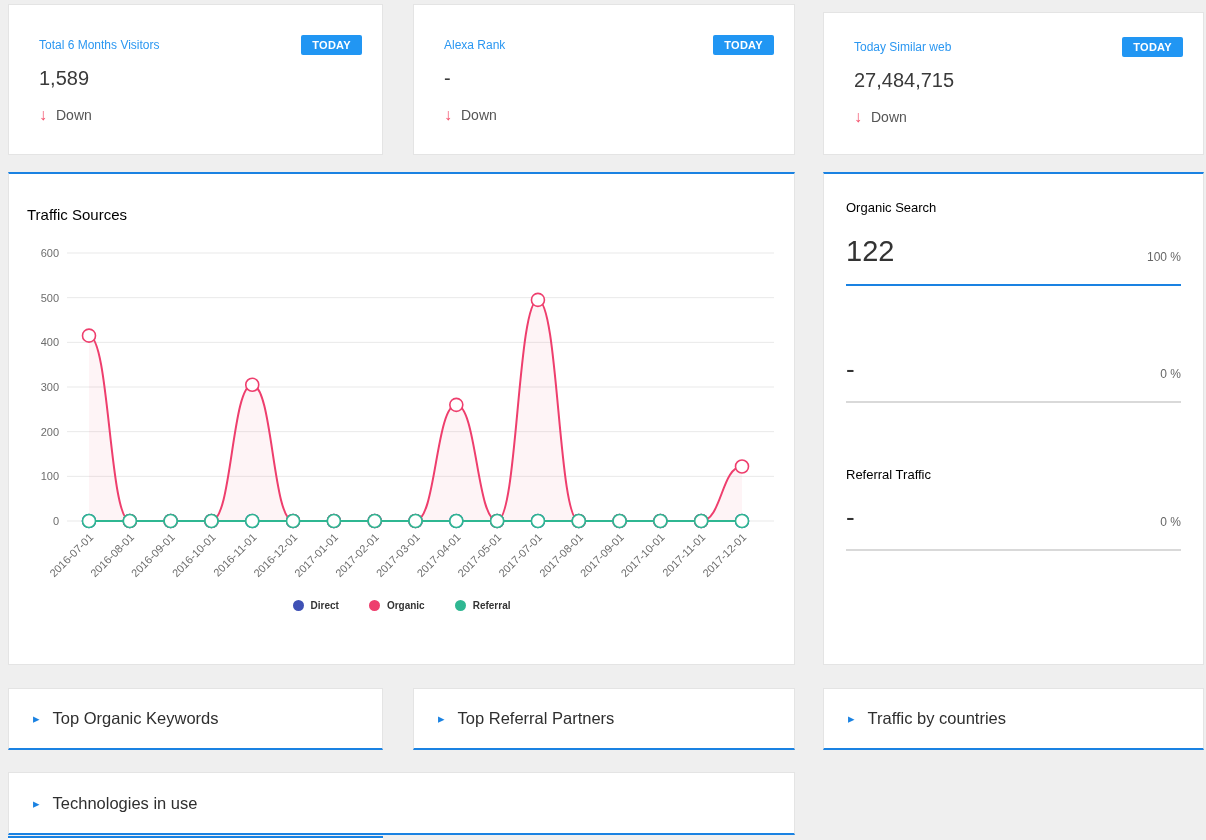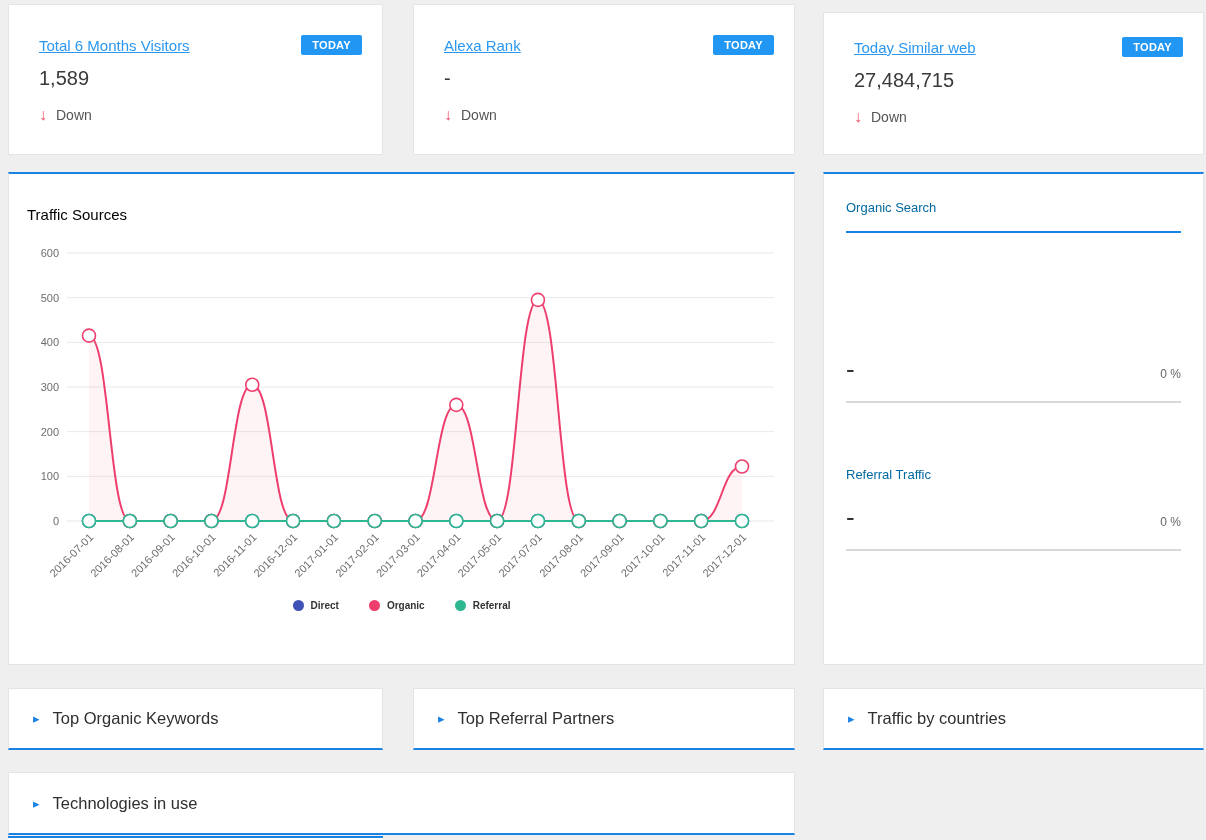--- a/index.html
+++ b/index.html
@@ -3,38 +3,38 @@
 <meta charset="utf-8">
 <style>
   html,body{margin:0;padding:0;background:#efefef;}
   .page{position:relative;width:1206px;height:840px;background:#efefef;font-family:"Liberation Sans",sans-serif;overflow:hidden;}
   .card{position:absolute;background:#ffffff;border:1px solid #e4e4e4;box-sizing:border-box;}
   .blue-top{border-top:2px solid #1a82e2;}
   .blue-bottom{border-bottom:2px solid #1a82e2;}
 
   
   .stat-head{display:flex;justify-content:space-between;align-items:center;margin:30px 20px 0 30px;}
-  .stat-title{font-size:15px;color:#2b97f1;text-decoration:underline;}
+  .stat-title{font-size:12px;color:#2b97f1;}
   .badge{font-size:11px;font-weight:bold;color:#ffffff;padding:4px 11px;border-radius:2px;letter-spacing:.3px;}
   .stat-value{margin:12px 30px 0;font-size:20px;color:#3a3a3a;}
   .stat-trend{margin:16px 30px 0;font-size:14px;color:#555555;display:flex;align-items:center;}
   .trend-arrow{font-size:16px;margin-right:9px;}
 
   
   .panel-title{position:absolute;left:18px;top:32px;font-size:15px;color:#000000;}
   .chart-mount{position:absolute;left:0;top:60px;width:787px;height:365px;}
   .tick{font-family:"Liberation Sans",sans-serif;font-size:11px;fill:#6d6d6d;}
   .legend{position:absolute;left:0;right:0;top:426px;display:flex;justify-content:center;gap:30px;}
   .legend-item{display:flex;align-items:center;gap:7px;cursor:pointer;}
   .legend-dot{width:11px;height:11px;border-radius:50%;}
   .legend-label{font-size:10px;font-weight:bold;color:#333333;}
 
   
   .srow{position:absolute;left:22px;right:22px;}
-  .srow-title{font-size:13px;color:#0369a1;}
+  .srow-title{font-size:13px;color:#000000;}
   .srow-main{display:flex;justify-content:space-between;align-items:baseline;margin-top:20px;}
   .srow-value{font-size:29px;color:#333333;}
   .srow-pct{font-size:12px;color:#666666;}
   .srow-rule{height:2px;margin-top:16px;}
 
   
   .collapse-head{display:flex;align-items:center;height:100%;padding-left:24px;cursor:pointer;}
   .expand-arrow{color:#1a82e2;font-size:13px;}
   .collapse-title{font-size:16.5px;color:#2f2f2f;margin-left:13px;}
 
@@ -183,20 +183,24 @@
       <div class="legend-item">
         <span class="legend-dot" style="background-color: rgb(47, 183, 146);"></span>
         <span class="legend-label">Referral</span>
       </div>
     </div>
   </div>
 
   <div class="card blue-top" style="left:823px;top:172px;width:381px;height:493px;">
     <div class="srow" style="top:26px;">
       <div class="srow-title">Organic Search</div>
+      <div class="srow-main">
+        <span class="srow-value">122</span>
+        <span class="srow-pct">100 %</span>
+      </div>
       <div class="srow-rule" style="background-color: rgb(26, 130, 226);"></div>
     </div>
     <div class="srow" style="top:160px;">
       <div class="srow-main">
         <span class="srow-value" style="font-size:26px;">-</span>
         <span class="srow-pct">0 %</span>
       </div>
       <div class="srow-rule" style="background-color: rgb(217, 217, 217);"></div>
     </div>
     <div class="srow" style="top:293px;">

